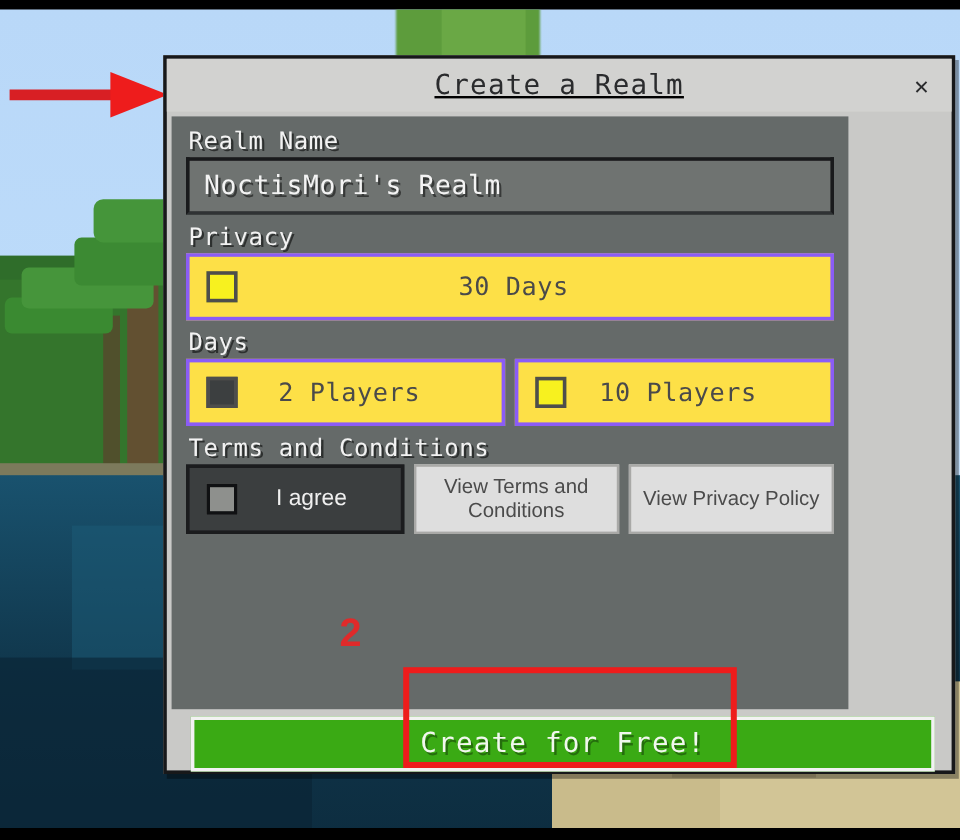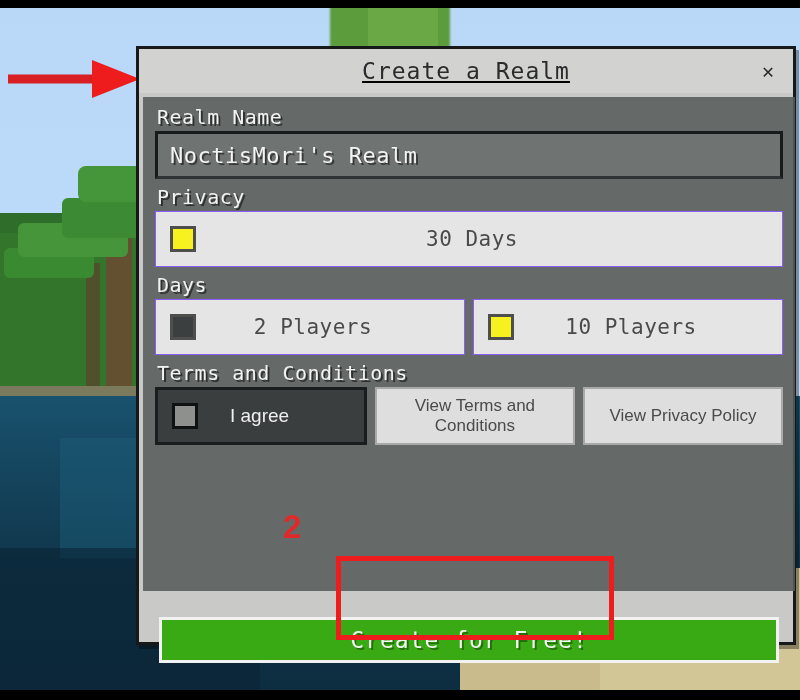--- a/index.html
+++ b/index.html
@@ -61,57 +61,57 @@
   }
   #titlebar{ position:relative; height:44px; background:#d2d2d0;
     display:flex; align-items:center; justify-content:center;text-decoration:underline; }
   #title-text{ font-size:23px; letter-spacing:1px; color:#2a2b2d;
     font-family:"DejaVu Sans Mono", monospace; }
   #close-btn{ position:absolute; right:12px; top:9px; width:26px; height:26px;
     display:flex; align-items:center; justify-content:center;
     font-size:20px; color:#2a2b2d; cursor:pointer;
     font-family:"DejaVu Sans Mono", monospace; }
 
-  #panel{ position:absolute; left:4px; top:48px; width:652px; height:494px;
+  #panel{ position:absolute; left:4px; top:48px; width:564px; height:494px;
     background:rgba(86,92,92,.88); padding:6px 12px 0 12px; }
 
   .sect-label{ color:#f2f2f2; font-size:20px; letter-spacing:.5px;
     text-shadow:2px 2px 0 rgba(0,0,0,.55); margin:2px 0 2px 2px;
     font-family:"DejaVu Sans Mono", monospace; }
 
   #name-input{ height:48px; background:#6f7371; border:3px solid #191a1c;
     border-bottom-color:#2f3234; display:flex; align-items:center;
     padding-left:12px; margin-bottom:6px; }
   #name-value{ color:#f3f3f3; font-size:22px; letter-spacing:.5px;
     text-shadow:2px 2px 0 rgba(0,0,0,.5);
     font-family:"DejaVu Sans Mono", monospace; }
 
   .opt-row{ display:flex; gap:8px; margin-bottom:6px; }
-  .opt-btn{ flex:1; height:56px; background:#e5e5e5; border:1px solid #8b5cf6;
+  .opt-btn{ flex:1; height:56px; background:#fde047; border:3px solid #8b5cf6;
     display:flex; align-items:center; cursor:pointer; }
   .chk{ width:26px; height:26px; margin-left:14px; border:3px solid #4e4e4c; }
   .chk.on{ background:#f7f11f; }
   .chk.off{ background:#3c3f40; }
   .opt-text{ flex:1; text-align:center; font-size:21px; color:#4a4a4a;
     letter-spacing:.5px; padding-right:34px;
     font-family:"DejaVu Sans Mono", monospace; }
 
   #terms-row{ display:flex; gap:8px; }
   #agree-box{ flex:1.05; height:58px; background:#3b3e3f; border:3px solid #1b1c1e;
     display:flex; align-items:center; cursor:pointer;gap:18px; }
   .chk-empty{ width:26px; height:26px; margin-left:14px;
     background:#8e908d; border:3px solid #101113; }
   #agree-text{ margin-left:14px; color:#efefef; font-size:19px;
     font-family:"Liberation Sans", sans-serif; }
   .link-btn{ flex:1; height:58px; background:#dedede; border:2px solid #a9a9a7;
     display:flex; align-items:center; justify-content:center; text-align:center;
     font-size:17px; line-height:1.15; color:#4b4b4b; cursor:pointer;
     font-family:"Liberation Sans", sans-serif; }
 
-  #cta-zone{ position:absolute; left:4px; top:568px; width:652px; height:64px; }
+  #cta-zone{ position:absolute; left:4px; top:548px; width:652px; height:64px; }
   #cta-btn{ position:absolute; left:16px; top:0; width:620px; height:46px;
     background:#3aaa14; border:3px solid #f2f2f2;
     display:flex; align-items:center; justify-content:center; cursor:pointer; }
   #cta-text{ color:#f1f7ee; font-size:23px; letter-spacing:1px;
     text-shadow:2px 2px 0 rgba(0,0,0,.35);
     font-family:"DejaVu Sans Mono", monospace; }
 
   
   #hl-rect{ position:absolute; left:336px; top:556px; width:278px; height:84px;
     border:5px solid #ee1c1c; }

